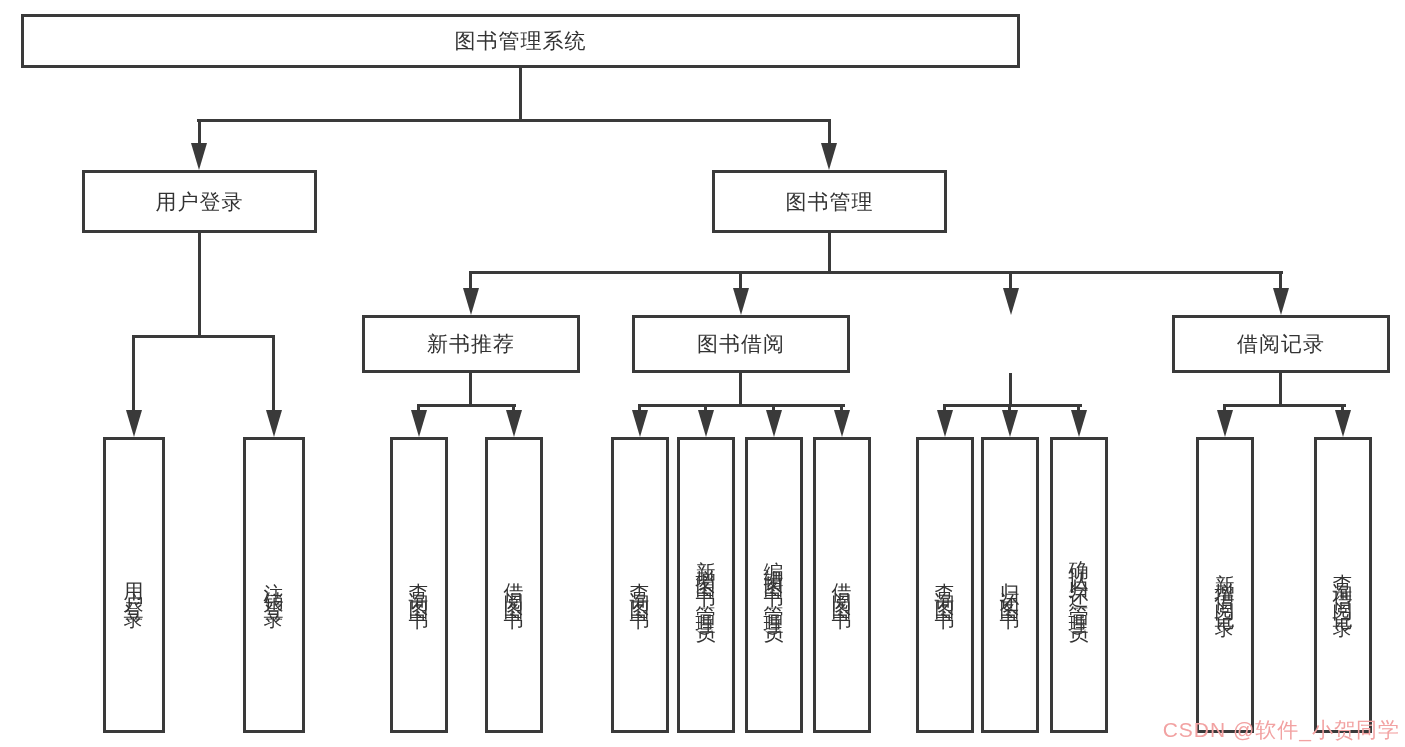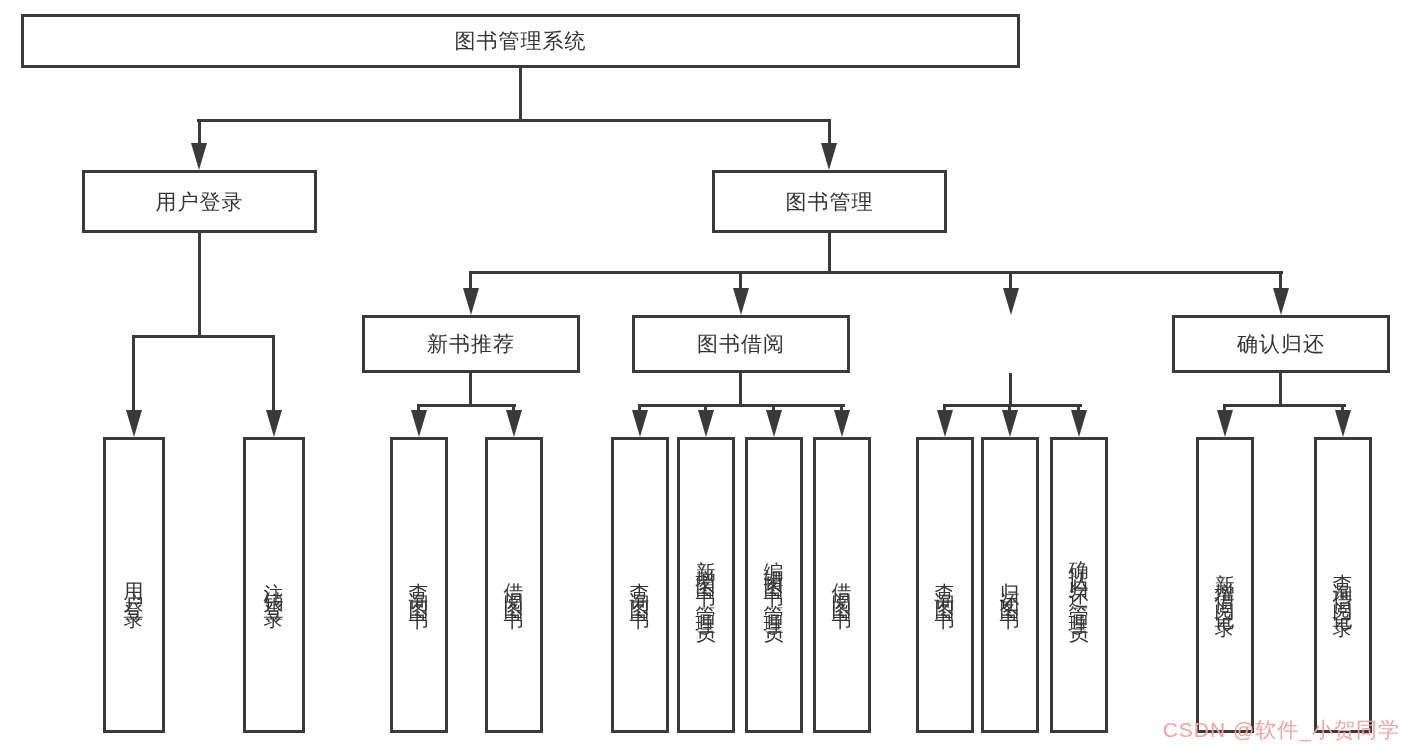--- a/index.html
+++ b/index.html
@@ -102,21 +102,21 @@
   <div class="vline" style="left:1279px; top:271px; height:22px;"></div>
   <div class="arrow" style="left:1273px; top:288px;"></div>
 
   <div class="node" style="left:362px; top:315px; width:218px; height:58px;">
     <span>新书推荐</span>
   </div>
   <div class="node" style="left:632px; top:315px; width:218px; height:58px;">
     <span>图书借阅</span>
   </div>
   <div class="node" style="left:1172px; top:315px; width:218px; height:58px;">
-    <span>确认归还</span>
+    <span>借阅记录</span>
   </div>
 
   <div class="vline" style="left:469px; top:373px; height:33px;"></div>
   <div class="hline" style="left:417px; top:404px; width:99px;"></div>
   <div class="vline" style="left:417px; top:404px; height:10px;"></div>
   <div class="arrow" style="left:411px; top:410px;"></div>
   <div class="vline" style="left:512px; top:404px; height:10px;"></div>
   <div class="arrow" style="left:506px; top:410px;"></div>
 
   <div class="vline" style="left:739px; top:373px; height:33px;"></div>

